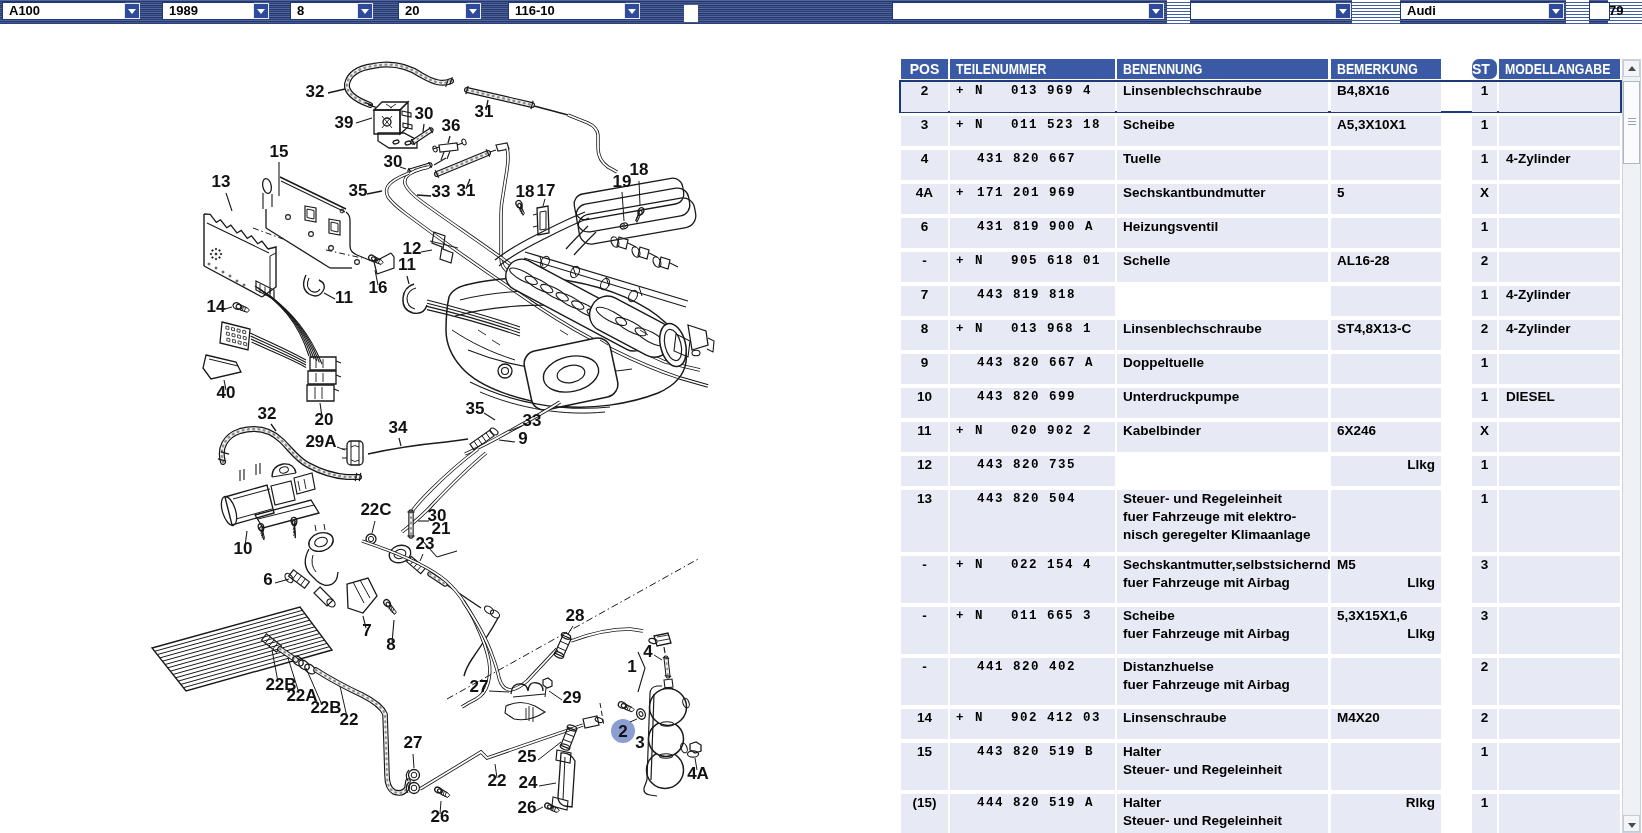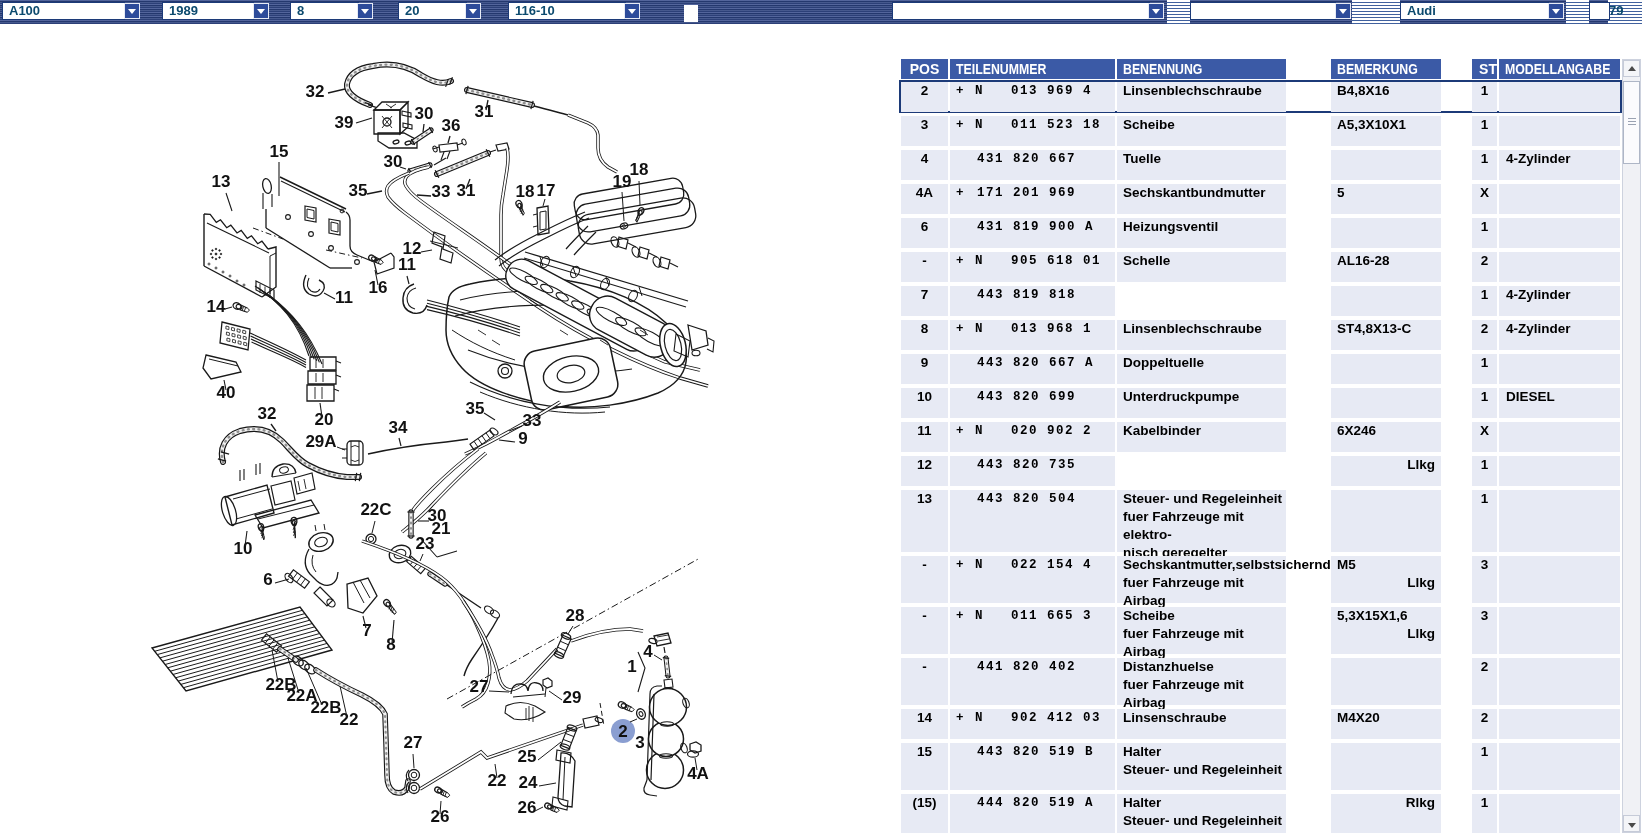--- a/index.html
+++ b/index.html
@@ -1,35 +1,35 @@
 <!DOCTYPE html>
 <html><head><meta charset="utf-8"><style>
 html,body{margin:0;padding:0;background:#fff;}
 #app{position:relative;width:1642px;height:833px;font-family:"Liberation Sans",sans-serif;overflow:hidden;background:#fff;}
 
 #bar{position:absolute;left:0;top:0;width:1642px;height:24px;
  background:repeating-linear-gradient(180deg,#53659c 0px,#53659c 1px,#24386e 1px,#24386e 2px,#46598e 2px,#46598e 3px,#2c4078 3px,#2c4078 4px);}
 #bar .lt{position:absolute;top:0;height:24px;background:repeating-linear-gradient(180deg,#ffffff 0px,#ffffff 2.2px,#41619e 2.2px,#41619e 3px);}
 .fld{position:absolute;top:2px;height:18px;background:#fff;border:1px solid #1c3a78;box-sizing:border-box;
- font-weight:bold;font-size:13px;color:#0c4a6e;line-height:16px;padding-left:6px;}
+ font-weight:bold;font-size:13px;color:#000000;line-height:16px;padding-left:6px;}
 .btn{position:absolute;top:3px;width:16px;height:16px;background:#2d4b9a;border:1px solid #e7ebf5;box-sizing:border-box;}
 .btn:after{content:"";position:absolute;left:3px;top:5px;width:0;height:0;border:4px solid transparent;border-top:5px solid #fff;}
 #chk{position:absolute;left:684px;top:5px;width:14px;height:17px;background:#fff;}
 
 #band{position:absolute;left:0;top:24px;width:1642px;height:23px;background:#d6dbe9;border-top:2px solid #1b3468;box-sizing:border-box;}
 .bandtxt{position:absolute;top:3px;font-weight:bold;font-size:16px;color:#3a5dad;transform:scaleX(0.78);transform-origin:0 50%;}
 
 #tbl{position:absolute;left:901px;top:59px;width:719px;height:774px;}
 .hc,.cell{position:absolute;box-sizing:border-box;}
 .hrow .hc{top:0;height:20px;background:#3b5aa6;color:#fff;font-weight:bold;font-size:14px;line-height:20px;padding-left:6px;}
 .hs{display:inline-block;transform:scaleX(0.88);transform-origin:0 50%;}
 .row .cell{background:#e7eaf4;color:#000;font-weight:bold;font-size:13.5px;line-height:18px;padding-top:0;}
 .c0{left:0;width:47px;text-align:center;padding-left:0 !important;}
 .c1{left:49px;width:165px;}
-.c2{left:216px;width:169px;padding-left:6px;}
+.c2{left:216px;width:211px;padding-left:6px;}
 .c3{left:430px;width:110px;padding-left:6px;}
 .c4{left:571px;width:25px;text-align:center;padding-left:0 !important;}
 .c5{left:598px;width:121px;padding-left:7px;}
 .row{position:absolute;left:0;width:719px;}
 .row .cell{height:100%;}
 .mono{font-family:"Liberation Mono",monospace;font-weight:bold;font-size:12.5px;letter-spacing:1.5px;position:absolute;top:0px;line-height:18px;white-space:pre;}
 .pp{left:6px;} .pn{left:25px;} .pd{left:61px;} .pe{left:27px;}
 .rgt{position:absolute;right:6px;font-weight:bold;}
 #selbox{position:absolute;left:-2px;top:21px;width:723px;height:33px;border:2px solid #1c3a78;box-sizing:border-box;}
 
@@ -624,21 +624,21 @@
 <text x="640" y="748" font-family="Liberation Sans,sans-serif" font-size="17" font-weight="bold" fill="#111" text-anchor="middle" transform="scale(1,1)">3</text>
 <path d="M630,722 L637,719" fill="none" stroke="#1a1a1a" stroke-width="1.0"></path>
 </svg>
  <div id="tbl">
   <div id="selbox"></div>
   <div class="hrow">
    <div class="hc c0">POS</div>
    <div class="hc c1"><span class="hs">TEILENUMMER</span></div>
    <div class="hc c2"><span class="hs">BENENNUNG</span></div>
    <div class="hc c3"><span class="hs">BEMERKUNG</span></div>
-   <div class="hc c4" style="padding-left:3px;text-align:right;">ST</div>
+   <div class="hc c4" style="padding-left:3px;text-align:left;border-radius:7px;">ST</div>
    <div class="hc c5" style="padding-left:6px;"><span class="hs">MODELLANGABE</span></div>
   </div>
   <div class="row" style="top:23px;height:30px;">
    <div class="cell c0">2</div>
    <div class="cell c1">
           <span class="mono pp">+</span>
           <span class="mono pn">N</span>
           <span class="mono pd">013 969 4</span>
         </div>
    <div class="cell c2">Linsenblechschraube</div>

